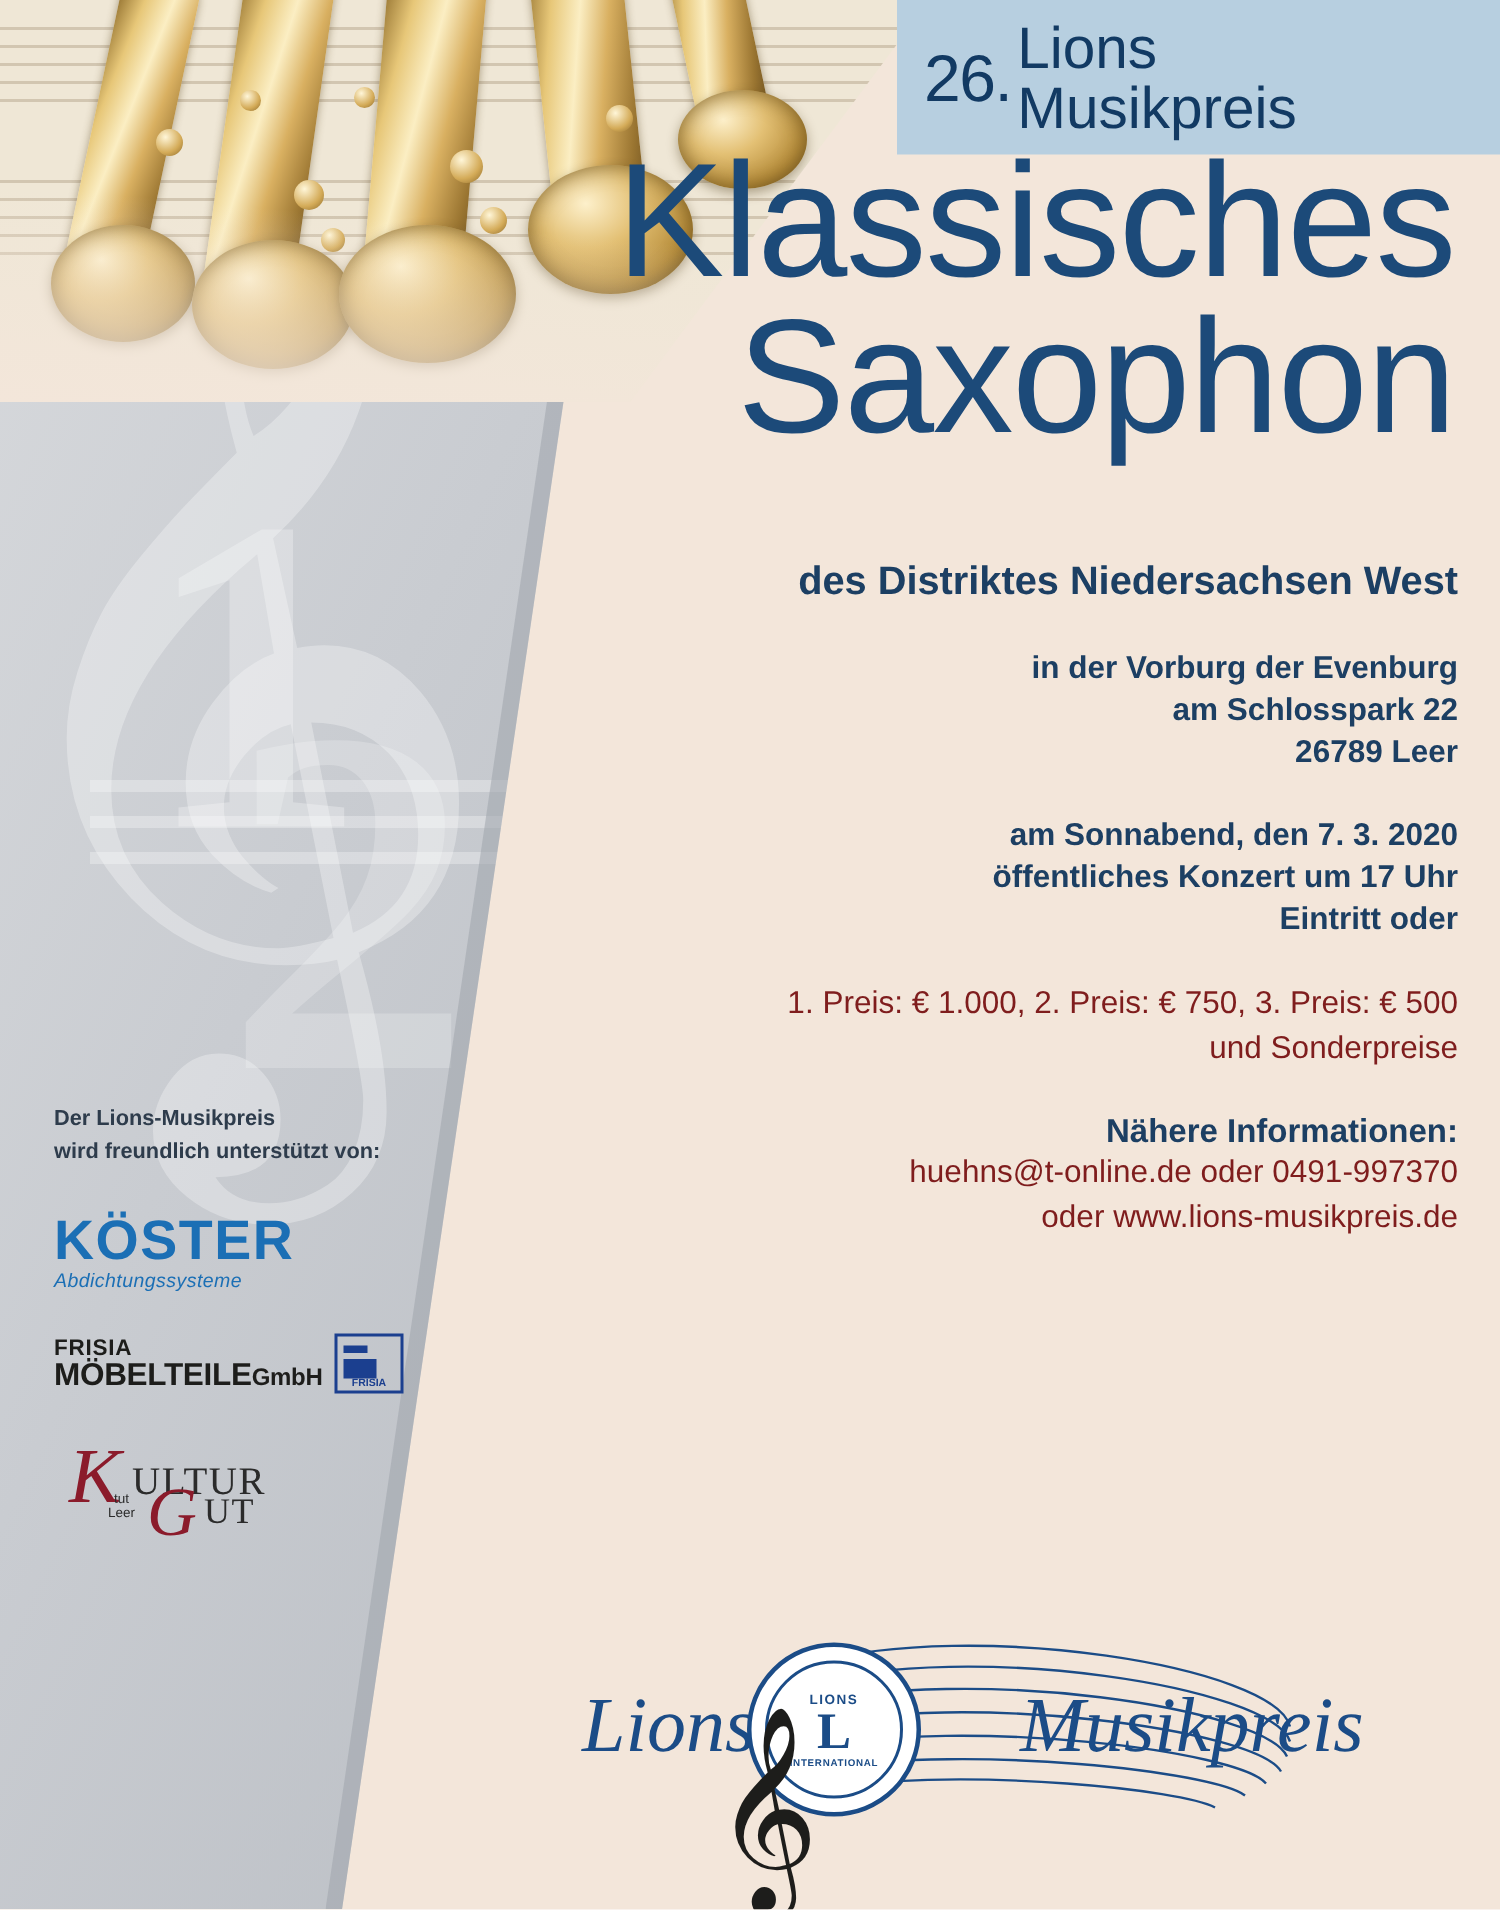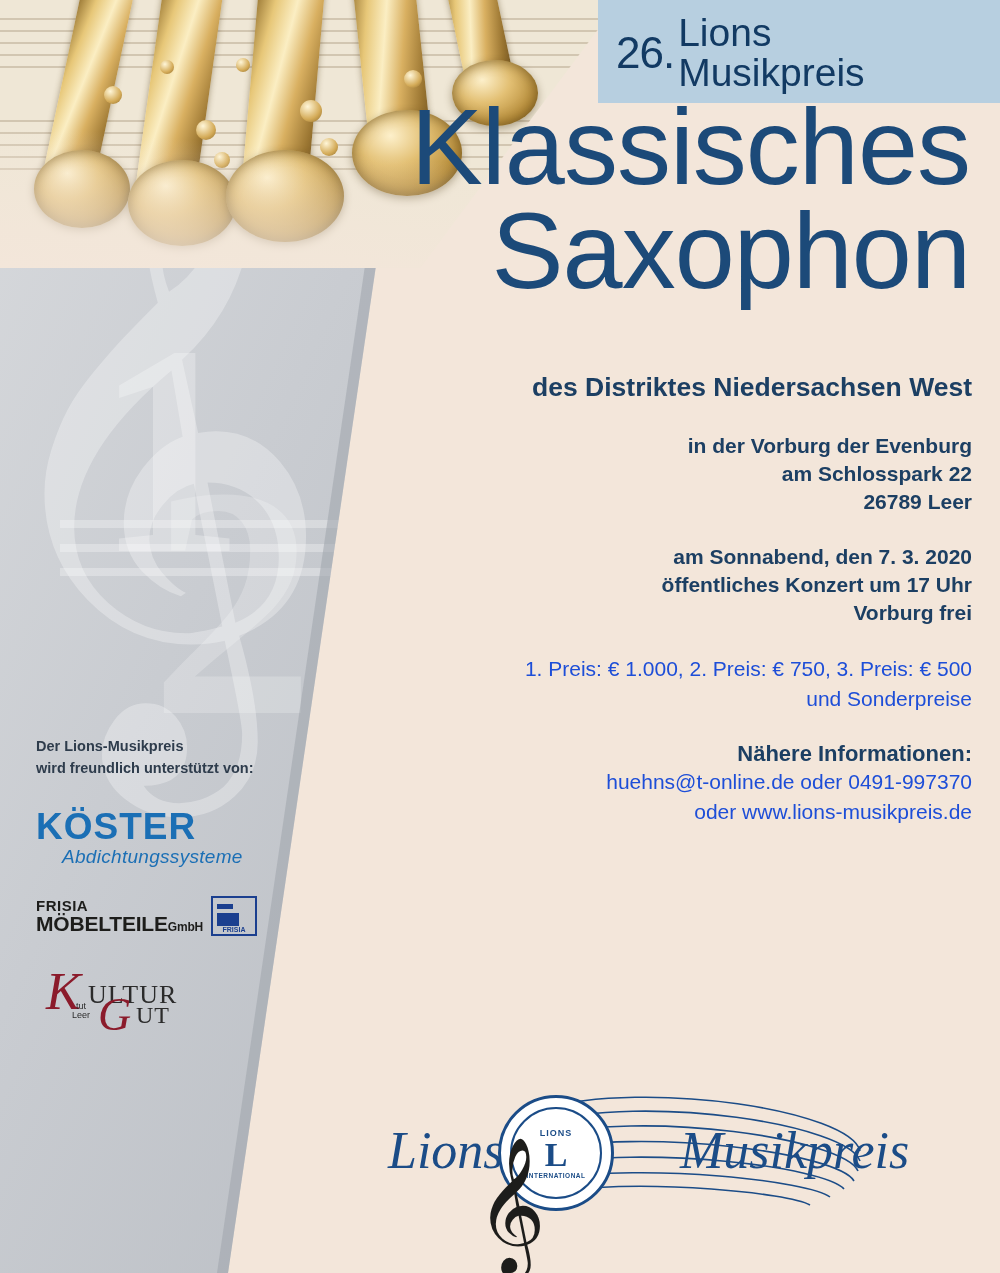--- a/index.html
+++ b/index.html
@@ -125,44 +125,44 @@
   
   .body-col {
     position: absolute; left: 412px; top: 370px; width: 560px;
     color: #1c4a79;
   }
   .b-strong {
     font-weight: 700; font-size: 21px; color: #1c3f63; line-height: 1.35;
   }
   .b-strong.lg { font-size: 26.5px; }
   .blk { margin-bottom: 26px; text-align: right; }
-  .b-normal { font-size: 21px; color: #1d4ed8; line-height: 1.45; font-weight: 400;}
+  .b-normal { font-size: 21px; color: #7f1d1d; line-height: 1.45; font-weight: 400;}
   .b-label { font-weight: 700; font-size: 22px; color: #1c3f63; }
 
   
   .sponsors {
     position: absolute; left: 36px; top: 736px; width: 280px;
   }
   .sp-intro { font-size: 14.5px; color: #2e3c4c; line-height: 1.5; font-weight: 600; }
   .koester {
     margin-top: 26px;
   }
   .koester-name {
     font-family: "Liberation Sans", sans-serif;
     font-weight: 700; font-size: 37px; color: #1b6fb5; letter-spacing: 1px;
   }
   .koester-sub {
-    font-style: italic; font-size: 19px; color: #1b6fb5; letter-spacing: .3px;
-    margin-top: -2px; margin-left: 26px;
+    font-style: italic; font-size: 13px; color: #1b6fb5; letter-spacing: .3px;
+    margin-top: -2px; 
   }
   .frisia { margin-top: 28px; display: flex; align-items: center; gap: 8px; }
   .frisia-text { line-height: 1; }
   .frisia-1 { font-size: 15px; font-weight: 700; color: #1d1d1b; letter-spacing: .5px;}
   .frisia-2 { font-size: 21px; font-weight: 700; color: #1d1d1b; letter-spacing: -.2px;}
-  .frisia-2 small { font-size: 12px; }
+  .frisia-2 small { font-size: 16px; }
   .frisia-logo {
     width: 46px; height: 40px; border: 2px solid #1b3f8f; position: relative;
     display: flex; align-items: flex-end; justify-content: center;
   }
   .frisia-logo .bar { position: absolute; left: 4px; top: 6px; width: 16px; height: 5px; background: #1b3f8f;}
   .frisia-logo .bar2 { position: absolute; left: 4px; top: 15px; width: 22px; height: 13px; background: #1b3f8f;}
   .frisia-logo .cap { font-size: 7px; color: #1b3f8f; font-weight: 700; margin-bottom: 1px; }
 
   .kultur { margin-top: 30px; position: relative; height: 62px; }
   .kultur-k {
@@ -302,21 +302,21 @@
 
     <div class="blk">
       <div class="b-strong">in der Vorburg der Evenburg</div>
       <div class="b-strong">am Schlosspark 22</div>
       <div class="b-strong">26789 Leer</div>
     </div>
 
     <div class="blk">
       <div class="b-strong">am Sonnabend, den 7. 3. 2020</div>
       <div class="b-strong">öffentliches Konzert um 17 Uhr</div>
-      <div class="b-strong">Vorburg frei</div>
+      <div class="b-strong">Eintritt oder</div>
     </div>
 
     <div class="blk">
       <div class="b-normal">1. Preis: € 1.000, 2. Preis: € 750, 3. Preis: € 500</div>
       <div class="b-normal">und Sonderpreise</div>
     </div>
 
 
     <div class="blk">
       <div class="b-label">Nähere Informationen:</div>

